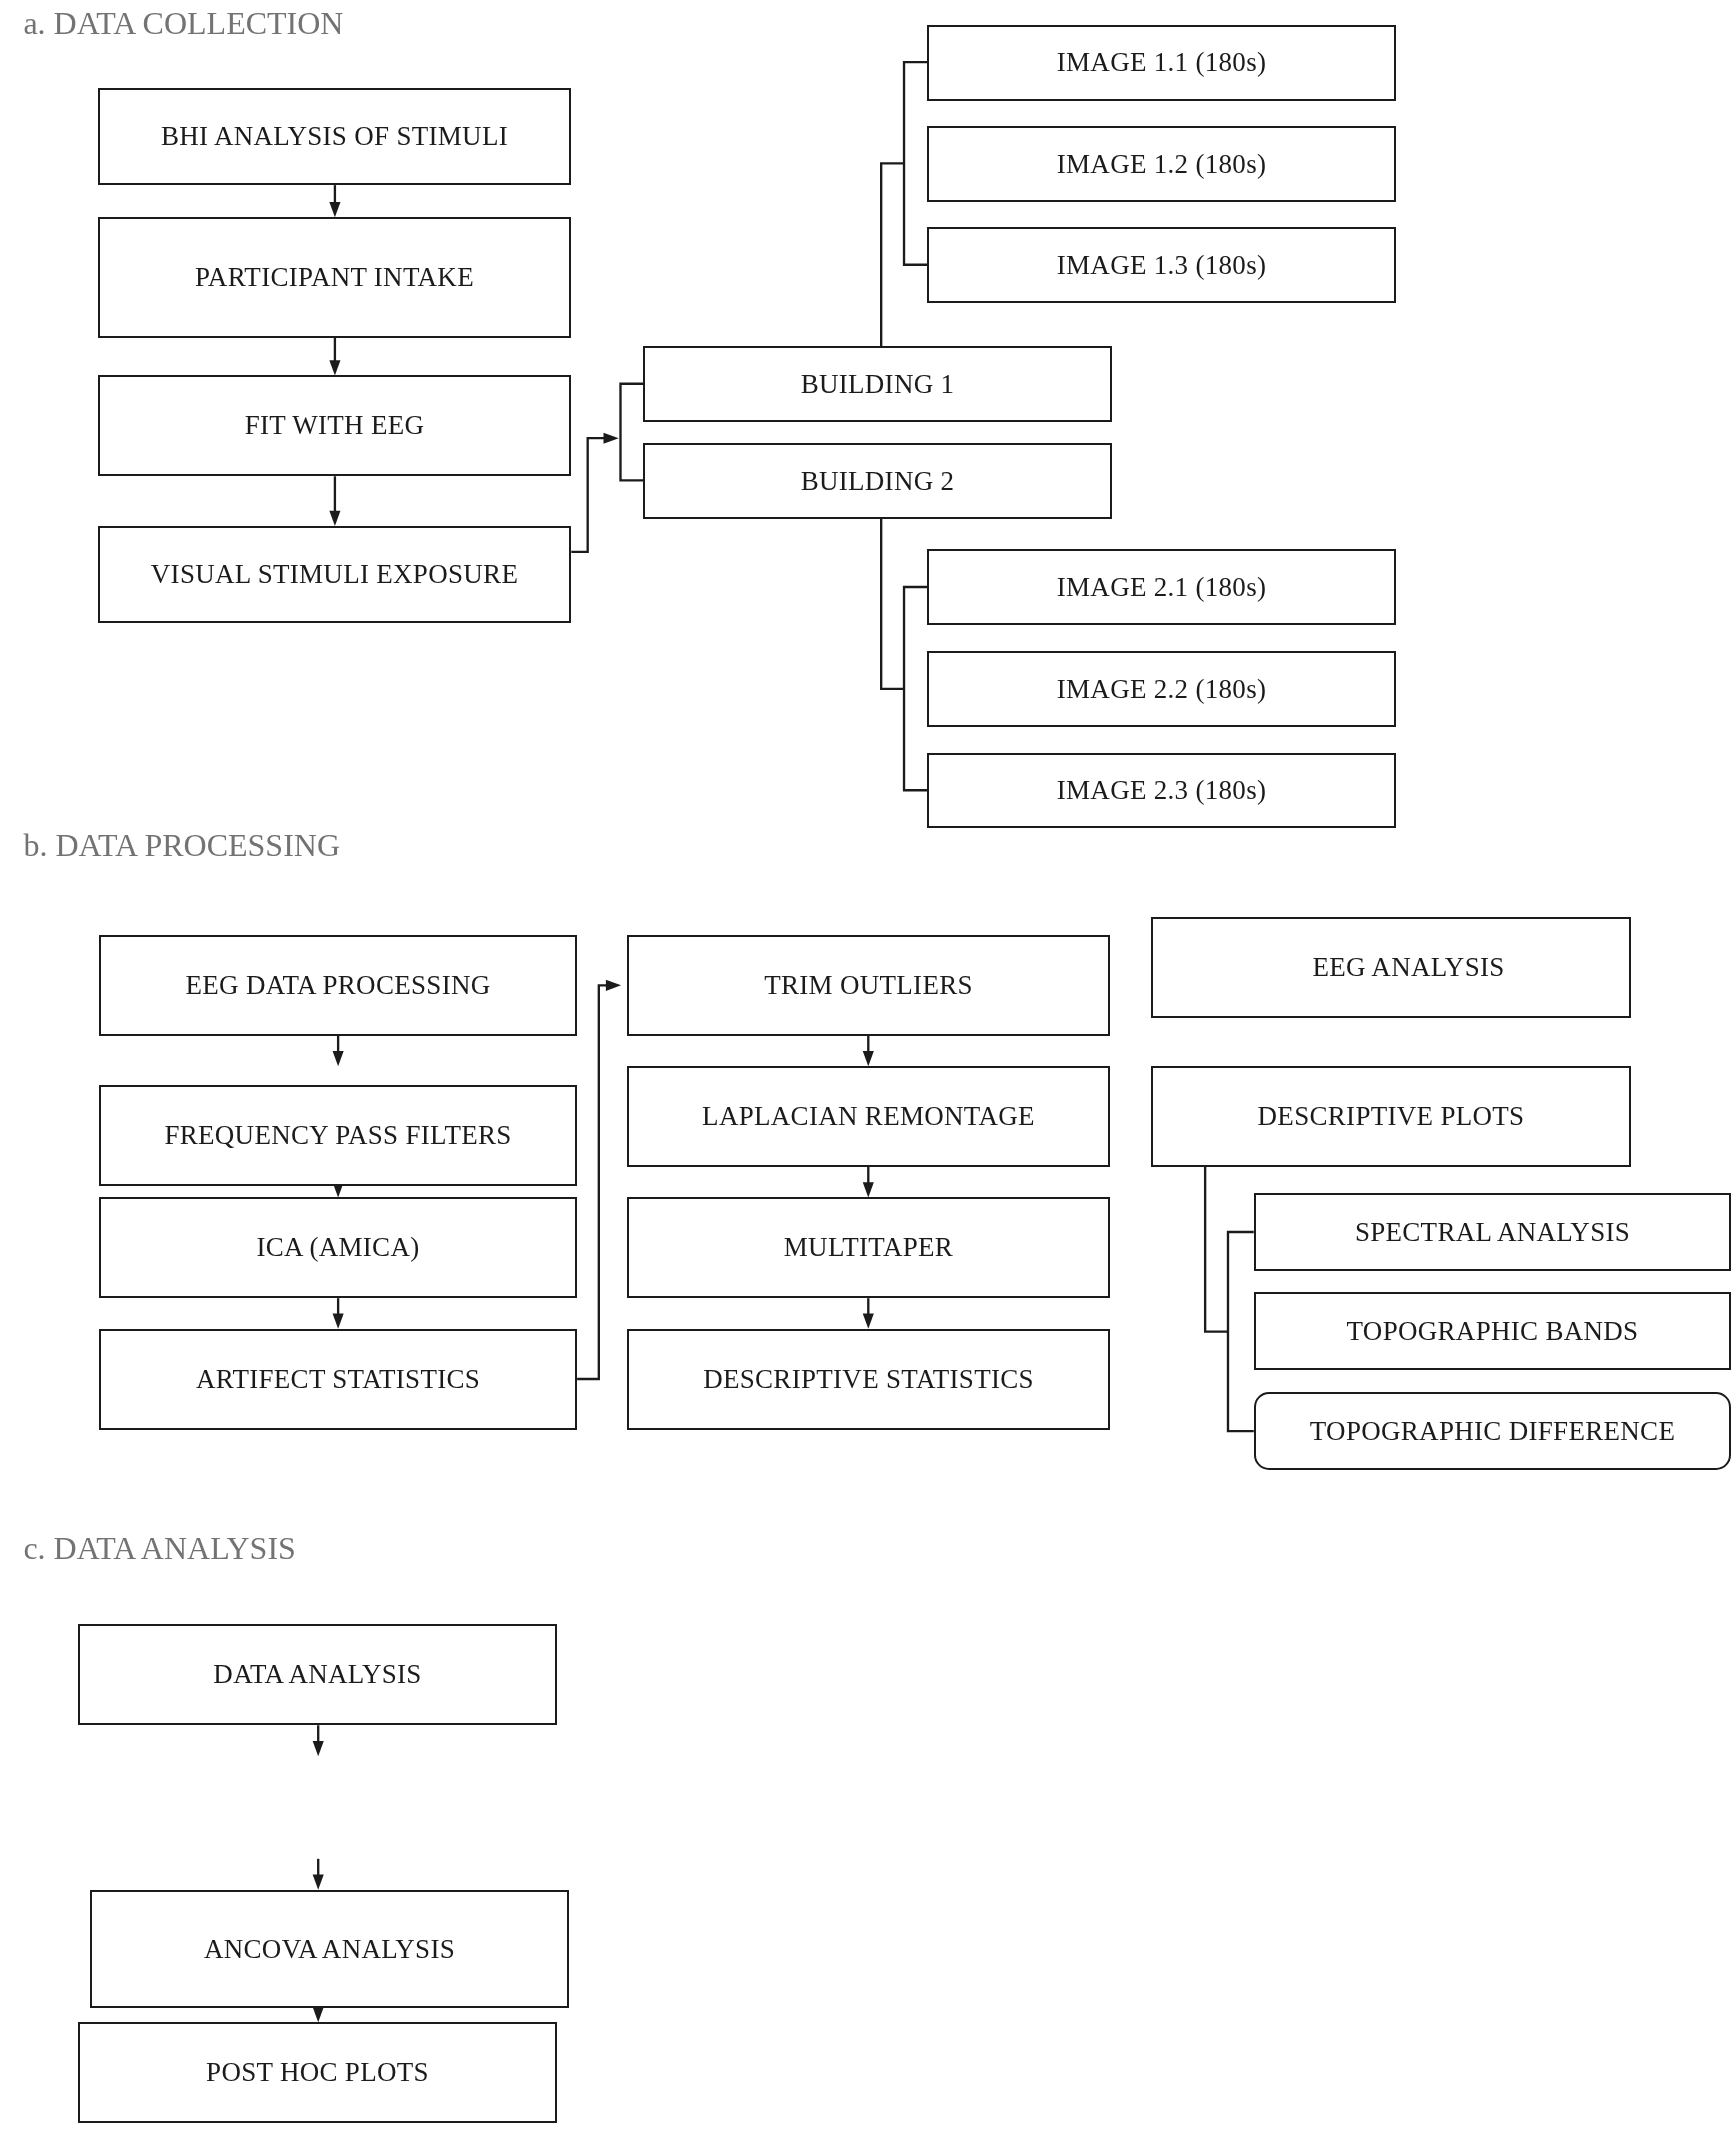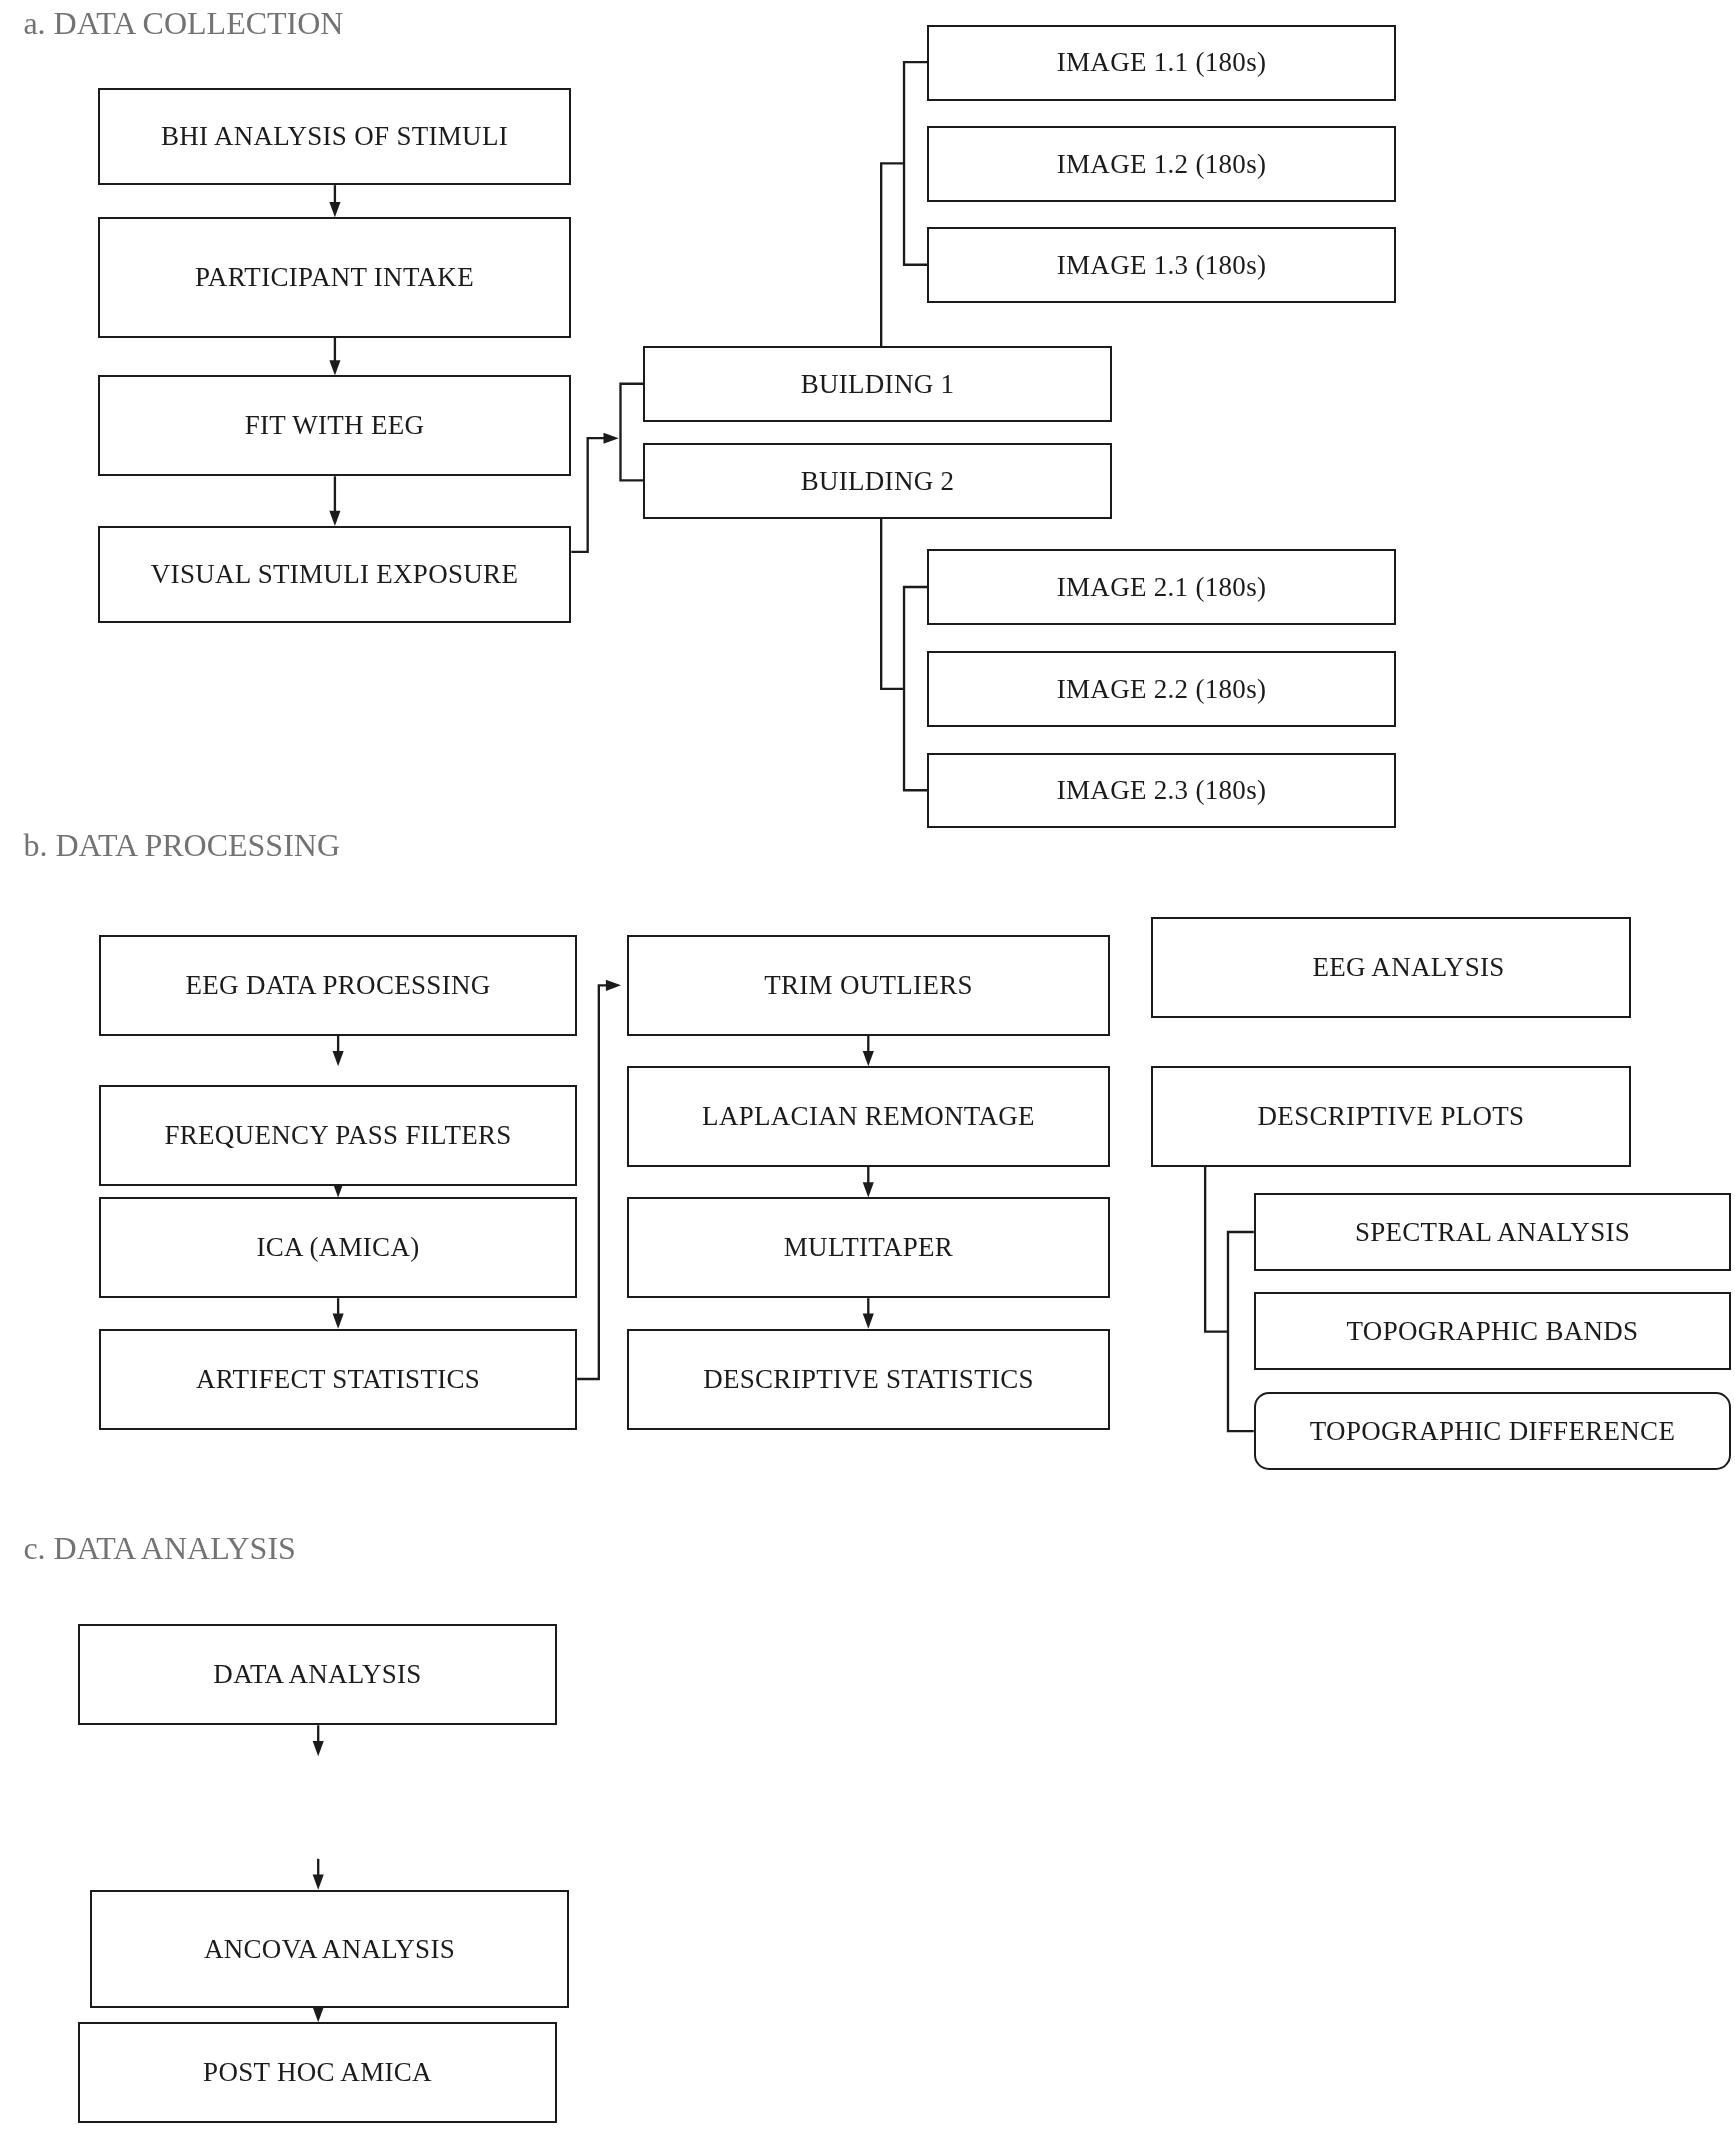--- a/index.html
+++ b/index.html
@@ -138,16 +138,16 @@
   <div class="box" style="left:1151px; top:1066px; width:480px; height:101px;">DESCRIPTIVE PLOTS</div>
 
   <div class="box" style="left:1254px; top:1193px; width:477px; height:78px;">SPECTRAL ANALYSIS</div>
   <div class="box" style="left:1254px; top:1292px; width:477px; height:78px;">TOPOGRAPHIC BANDS</div>
   <div class="box" style="left:1254px; top:1392px; width:477px; height:78px;border-radius:15px;">TOPOGRAPHIC DIFFERENCE</div>
 
   <div class="heading" style="left:23.4px; top:1530px;">c. DATA ANALYSIS</div>
 
   <div class="box" style="left:78px; top:1624px; width:479px; height:101px;">DATA ANALYSIS</div>
   <div class="box" style="left:90px; top:1890px; width:479px; height:118px;">ANCOVA ANALYSIS</div>
-  <div class="box" style="left:78px; top:2022px; width:479px; height:101px;">POST HOC AMICA</div>
+  <div class="box" style="left:78px; top:2022px; width:479px; height:101px;">POST HOC PLOTS</div>
 
 </div>
 
 
 </body></html>

